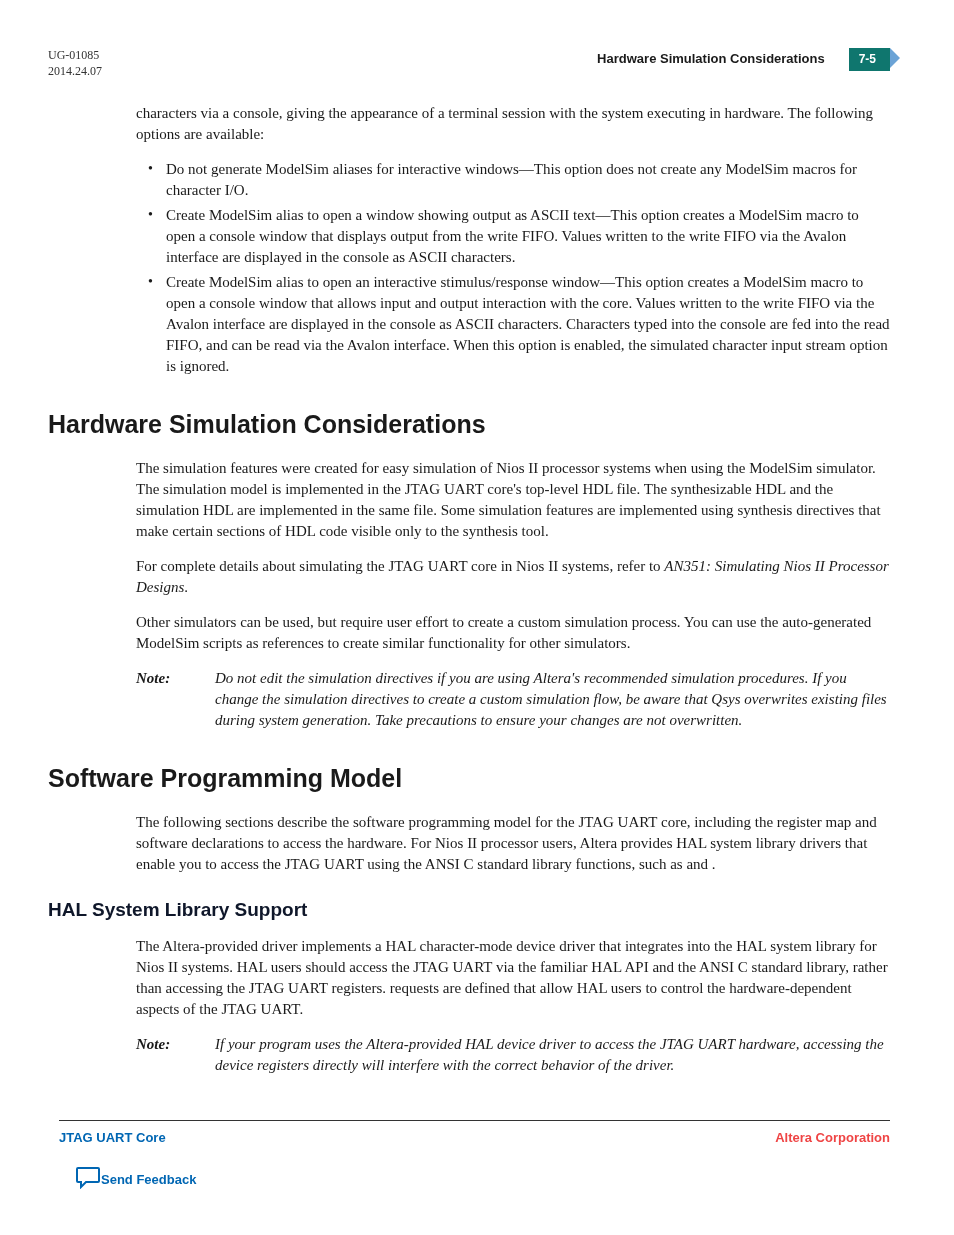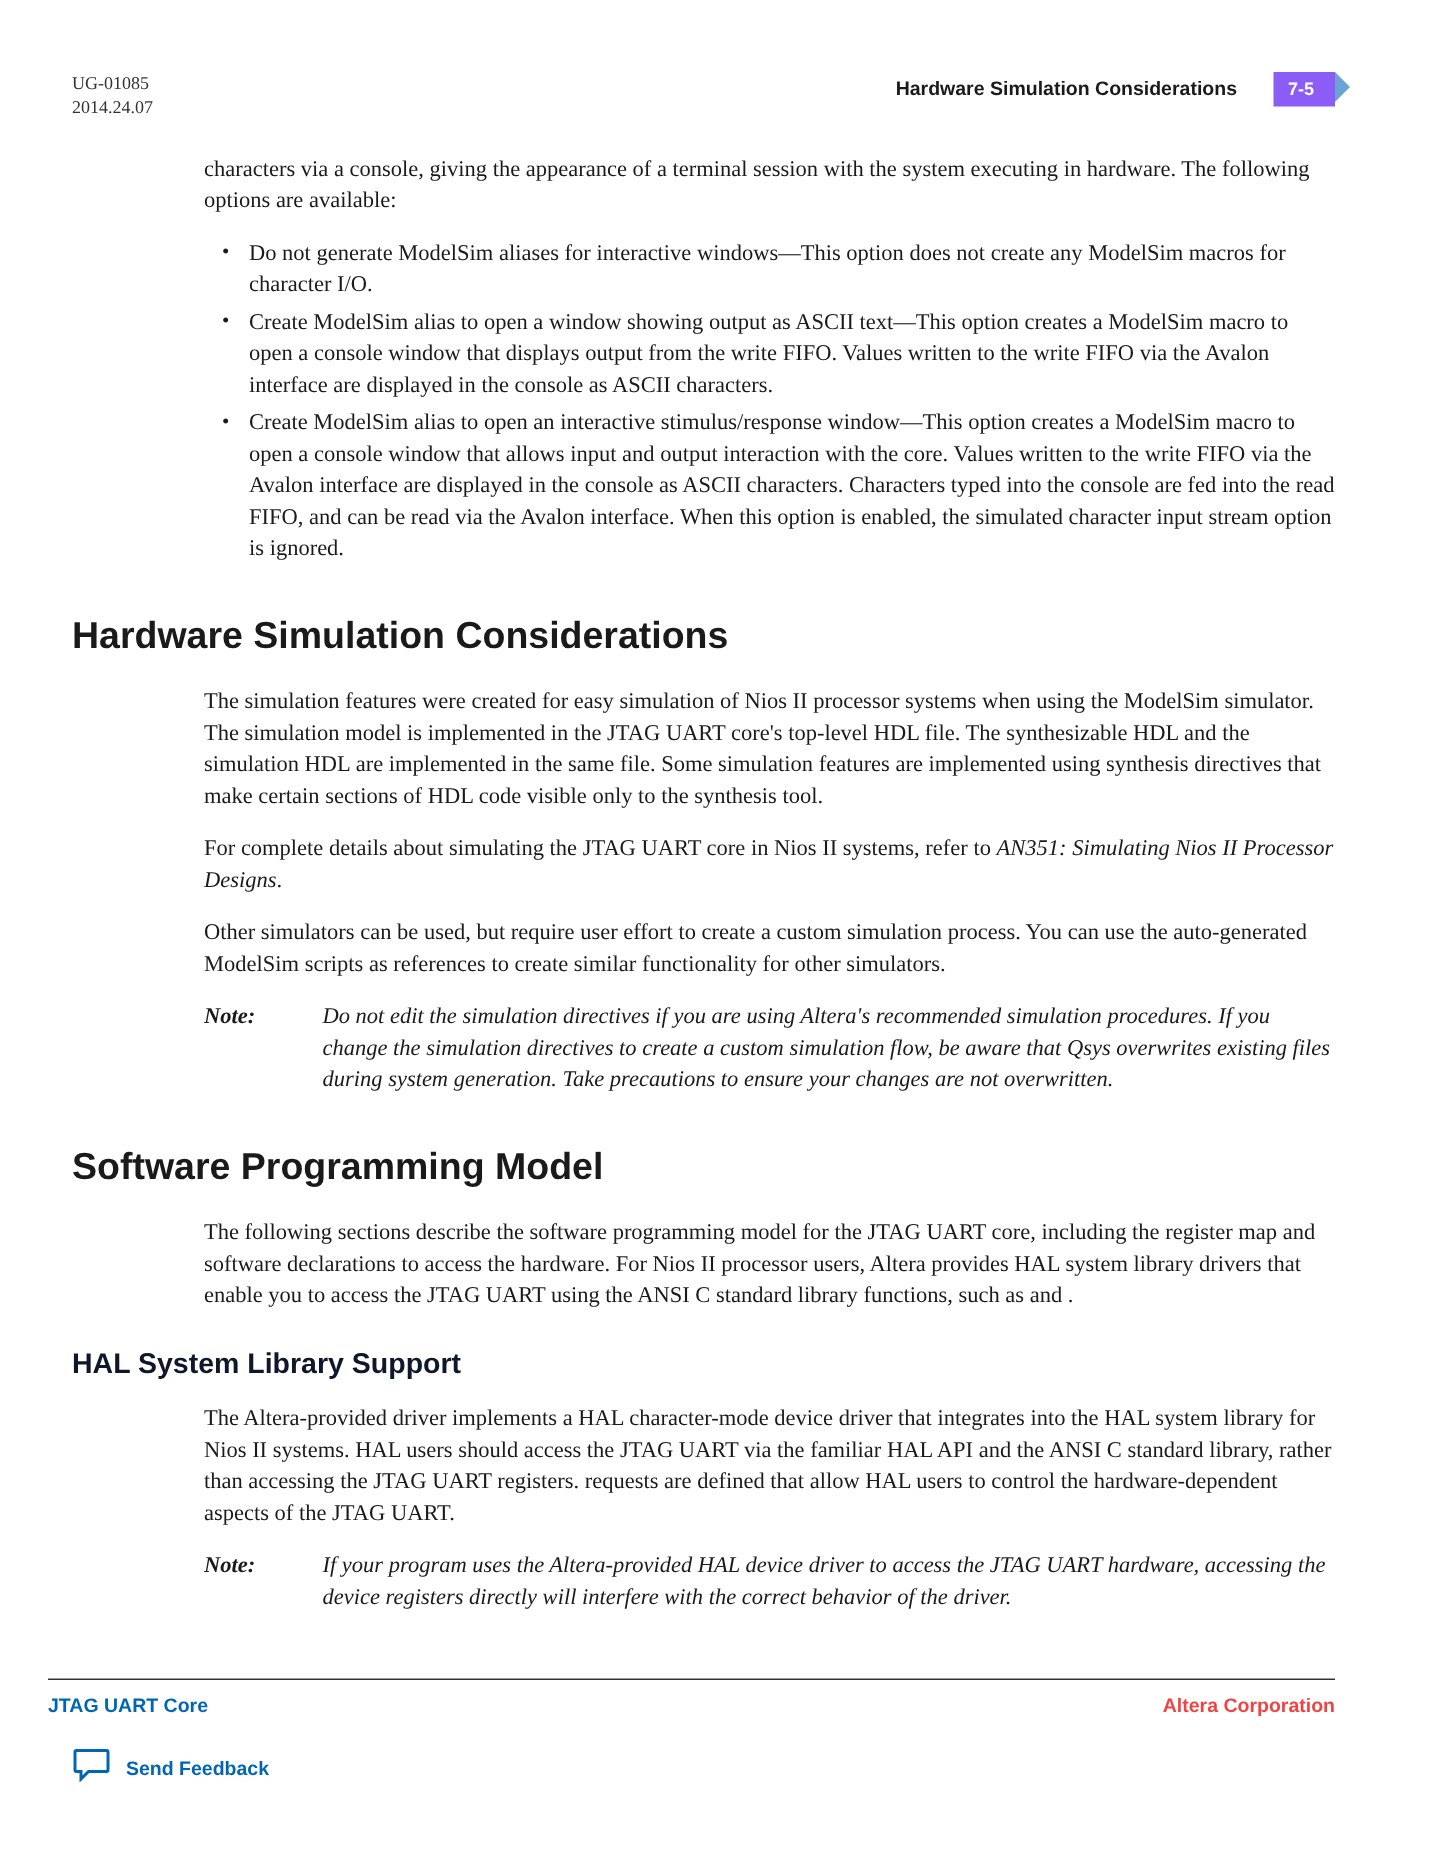--- a/index.html
+++ b/index.html
@@ -32,21 +32,21 @@
   gap: 0;
 }
 .header-title {
   font-size: 13px;
   font-weight: bold;
   color: #1a1a1a;
   font-family: Arial, sans-serif;
   padding-right: 24px;
 }
 .page-tab {
-  background: #8b5cf6;
+  background: #0f766e;
   color: #fff;
   font-size: 12px;
   font-weight: bold;
   font-family: Arial, sans-serif;
   padding: 3px 14px 3px 10px;
   position: relative;
 }
 .page-tab::after {
   content: '';
   position: absolute;
@@ -91,41 +91,40 @@
   font-size: 14px;
 }
 .note-block { display: flex; margin-bottom: 14px; font-style: italic; }
 .note-label { font-weight: bold; min-width: 46px; }
 .note-text { flex: 1; margin-left: 33px; }
 .bold { font-weight: normal; }
 .italic { font-style: italic; }
 .footer {
   position: absolute;
   bottom: 40px;
-  left: 32px;
+  left: 59px;
   right: 64px;
 }
 .footer-line {
   border-top: 1px solid #333;
   margin-bottom: 8px;
 }
 .footer-row {
   display: flex;
   justify-content: space-between;
   font-family: Arial, sans-serif;
   font-size: 13px;
   font-weight: bold;
   margin-bottom: 18px;
 }
 .footer-left { color: #0066b3; }
 .footer-right { color: #ef4444; }
 .feedback-row {
   display: flex;
   align-items: center;
-  gap: 10px;
   margin-left: 16px;
 }
 .feedback-icon svg { width: 26px; height: 24px; }
 .feedback-text {
   color: #0066b3;
   font-family: Arial, sans-serif;
   font-size: 13px;
   font-weight: bold;
 }
 </style>

